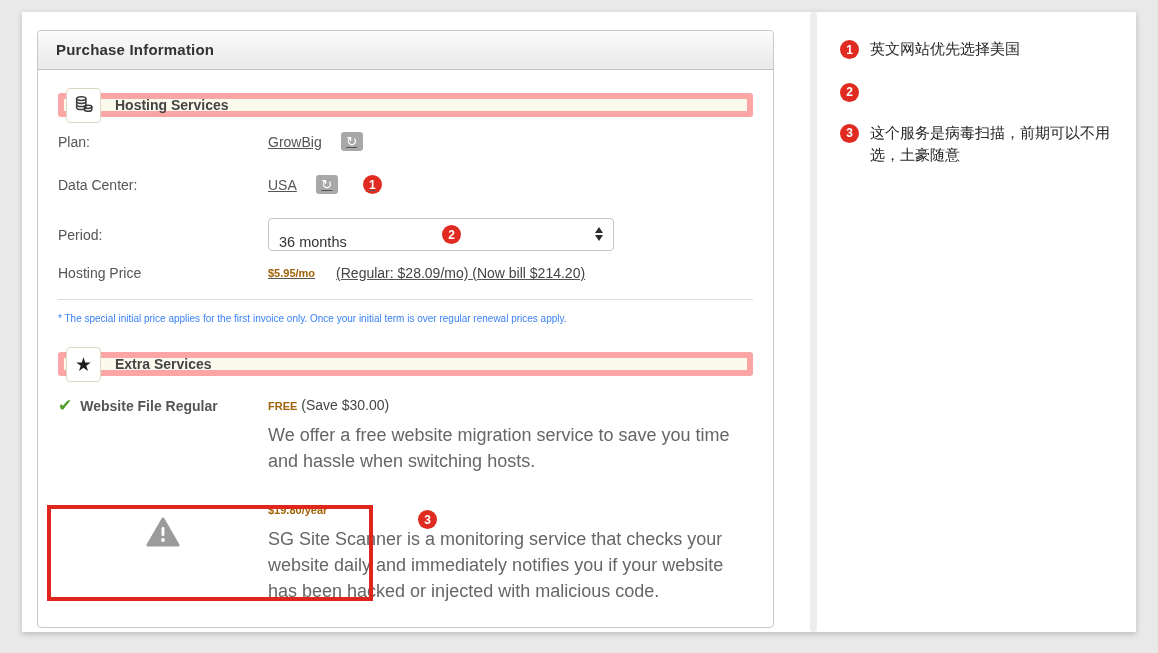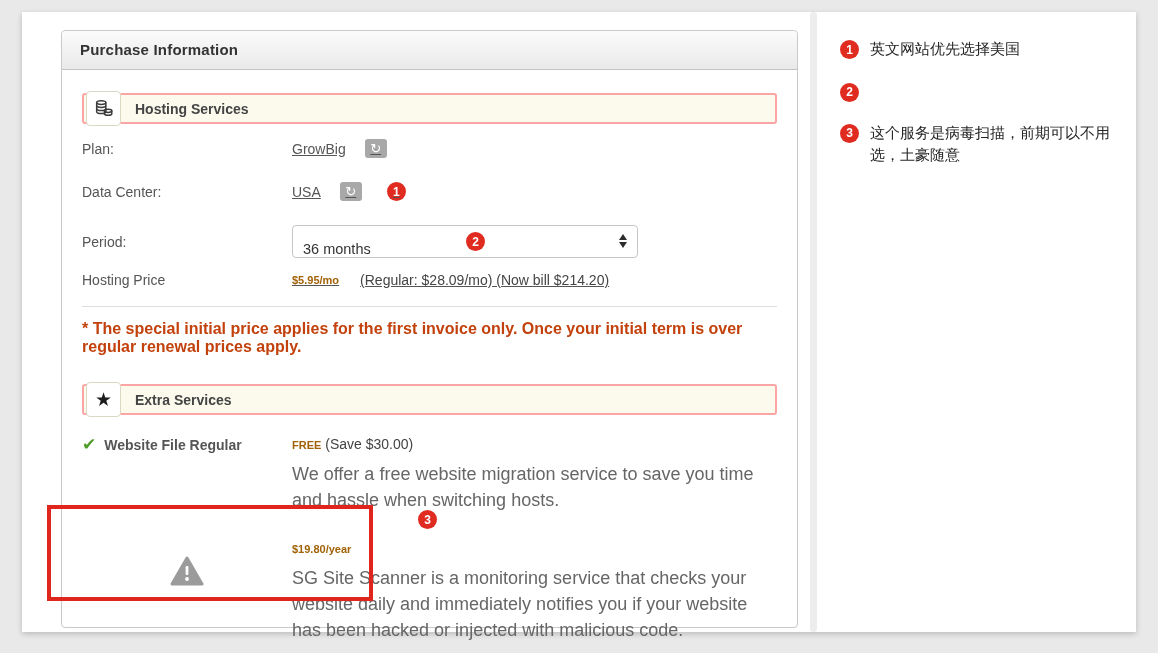--- a/index.html
+++ b/index.html
@@ -9,33 +9,33 @@
     font-family:"Liberation Sans","DejaVu Sans",sans-serif;
     -webkit-font-smoothing:antialiased;
   }
   .page{
     position:absolute;left:22px;top:12px;width:1114px;height:620px;
     background:#fff;box-shadow:0 2px 6px rgba(0,0,0,.20);
   }
   
   .panel{
     position:absolute;left:15px;top:18px;width:737px;height:598px;
-    border:1px solid #c9c9c9;border-radius:4px;background:#fff;box-sizing:border-box;margin-left:24px;
+    border:1px solid #c9c9c9;border-radius:4px;background:#fff;box-sizing:border-box;
   }
   .panel-header{
     height:38px;line-height:38px;padding:0 18px;
     background:linear-gradient(#fbfbfb,#e9e9e9);
     border-bottom:1px solid #c2c2c2;border-radius:4px 4px 0 0;
     font-size:15px;font-weight:bold;color:#333;letter-spacing:.2px;
   }
   .panel-body{padding:23px 20px 0;}
   .section-bar{
     display:flex;align-items:center;box-sizing:border-box;
-    height:31px;padding:2px;margin-bottom:15px;
-    background:#fbfaed;border:2px solid #fca5a5;border-radius:3px;
+    height:24px;padding:2px;margin-bottom:15px;
+    background:#fbfaed;border:6px solid #fca5a5;border-radius:3px;
   }
   .icon-box{
     width:35px;height:35px;box-sizing:border-box;flex:0 0 35px;
     background:#fff;border:1px solid #dbd8c4;border-radius:4px;
     display:flex;align-items:center;justify-content:center;margin-right:14px;
   }
   .section-title{font-size:14px;font-weight:bold;color:#444;}
   .star-glyph{font-size:19px;color:#1d1d1d;line-height:1;}
   .form-row{display:flex;align-items:center;margin-bottom:24px;}
   .form-label{width:210px;flex:0 0 210px;font-size:14px;color:#555;}
@@ -57,21 +57,21 @@
   }
   .select-text{font-size:14.5px;color:#333;}
   .select-marker{position:absolute;left:173px;top:6px;}
   .select-arrows{position:absolute;right:10px;top:8px;display:flex;flex-direction:column;gap:2px;}
   .tri-up{width:0;height:0;border-left:4.5px solid transparent;border-right:4.5px solid transparent;border-bottom:6px solid #2d2d2d;}
   .tri-down{width:0;height:0;border-left:4.5px solid transparent;border-right:4.5px solid transparent;border-top:6px solid #2d2d2d;}
   .row-period{margin-bottom:14px;}
   .price-green{color:#a16207;font-weight:bold;font-size:11px;}
   .price-detail{font-size:14px;color:#444;margin-left:2px;}
   .rule{border:none;border-top:1px solid #ddd;margin:18px 0 13px;}
-  .fine-note{font-size:16px;color:#c2410c;margin-bottom:28px;font-weight:bold;}
+  .fine-note{font-size:10px;color:#3b82f6;margin-bottom:28px;}
   .item-row{display:flex;margin-bottom:27px;}
   .item-left{width:210px;flex:0 0 210px;}
   .item-left-inner{display:flex;align-items:flex-start;gap:8px;}
   .item-name{font-size:14px;font-weight:bold;color:#555;line-height:1.3;}
   .check-glyph{color:#529e2b;font-size:17px;line-height:1;font-weight:bold;}
   .sg-checkbox{width:13px;height:13px;margin:2px 0 0;accent-color:#fff;}
   .item-right{flex:1;}
   .price-line{font-size:14px;color:#444;margin-bottom:9px;}
   .item-desc{font-size:18px;color:#666;line-height:1.45;max-width:487px;}
   .warning-wrap{margin:16px 0 0 88px;width:34px;}

